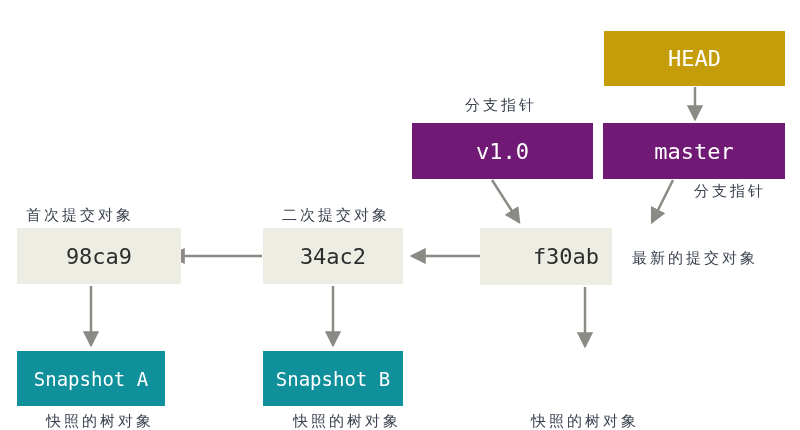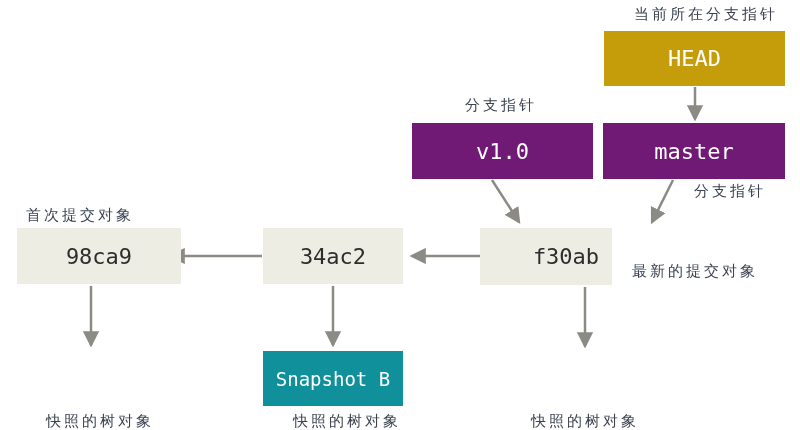--- a/index.html
+++ b/index.html
@@ -66,21 +66,21 @@
     color: #3b4350;
     font-size: 15px;
     letter-spacing: 3px;
     font-family: "Liberation Sans", sans-serif;
   }
   .a-head   { left: 634px; top: 5px;   }
   .a-v1     { left: 465px; top: 96px;  }
   .a-master { left: 694px; top: 182px; }
   .a-c1     { left: 26px;  top: 206px; }
   .a-c2     { left: 282px; top: 206px; }
-  .a-c3     { left: 632px; top: 249px; margin-top: 13px; }
+  .a-c3     { left: 632px; top: 249px; }
   .a-sa     { left: 46px;  top: 412px; }
   .a-sb     { left: 293px; top: 412px; }
   .a-sc     { left: 531px; top: 412px; }
 </style>
 </head>
 <body>
 
 <div class="canvas">
 
   <svg class="arrows" viewBox="0 0 800 430" xmlns="http://www.w3.org/2000/svg">
@@ -100,24 +100,24 @@
 
     <line x1="262" y1="256" x2="171" y2="256" stroke="#8b8a85" stroke-width="2.5" marker-end="url(#arrowhead)"></line>
 
     <line x1="91" y1="286" x2="91" y2="345" stroke="#8b8a85" stroke-width="2.5" marker-end="url(#arrowhead)"></line>
 
     <line x1="333" y1="286" x2="333" y2="345" stroke="#8b8a85" stroke-width="2.5" marker-end="url(#arrowhead)"></line>
 
     <line x1="585" y1="287" x2="585" y2="346" stroke="#8b8a85" stroke-width="2.5" marker-end="url(#arrowhead)"></line>
   </svg>
 
-  <div class="annotation a-head">当前所在分支指针</div>
   <div class="annotation a-v1">分支指针</div>
   <div class="annotation a-master">分支指针</div>
   <div class="annotation a-c1">首次提交对象</div>
+  <div class="annotation a-c2">二次提交对象</div>
   <div class="annotation a-c3">最新的提交对象</div>
   <div class="annotation a-sa">快照的树对象</div>
   <div class="annotation a-sb">快照的树对象</div>
   <div class="annotation a-sc">快照的树对象</div>
 
   <div class="node node-head">
     <span>HEAD</span>
   </div>
 
   <div class="node node-branch node-v1">
@@ -133,19 +133,22 @@
   </div>
 
   <div class="node node-commit node-c2">
     <span>34ac2</span>
   </div>
 
   <div class="node node-commit node-c3">
     <span>f30ab</span>
   </div>
 
+  <div class="node node-snapshot node-sa">
+    <span>Snapshot A</span>
+  </div>
 
   <div class="node node-snapshot node-sb">
     <span>Snapshot B</span>
   </div>
 
 
 </div>
 
 </body></html>

